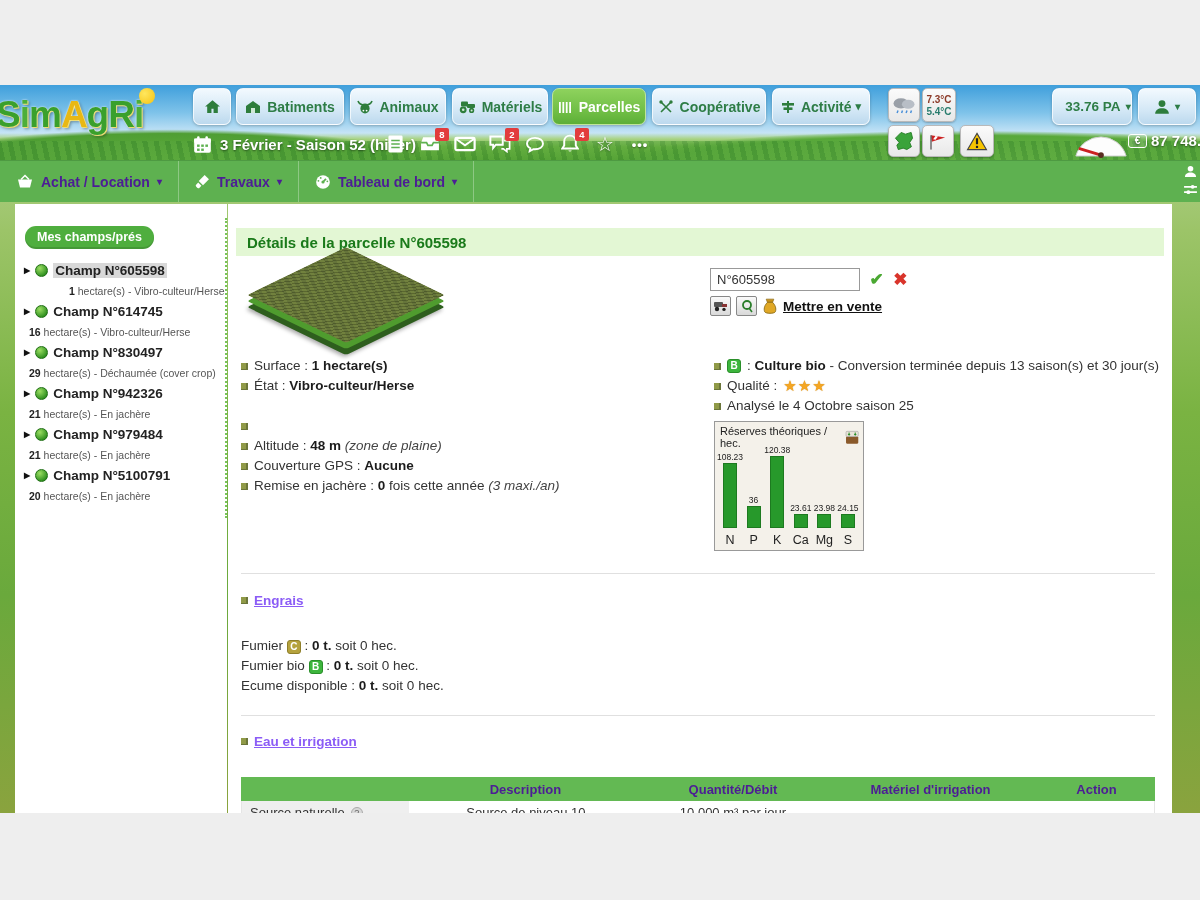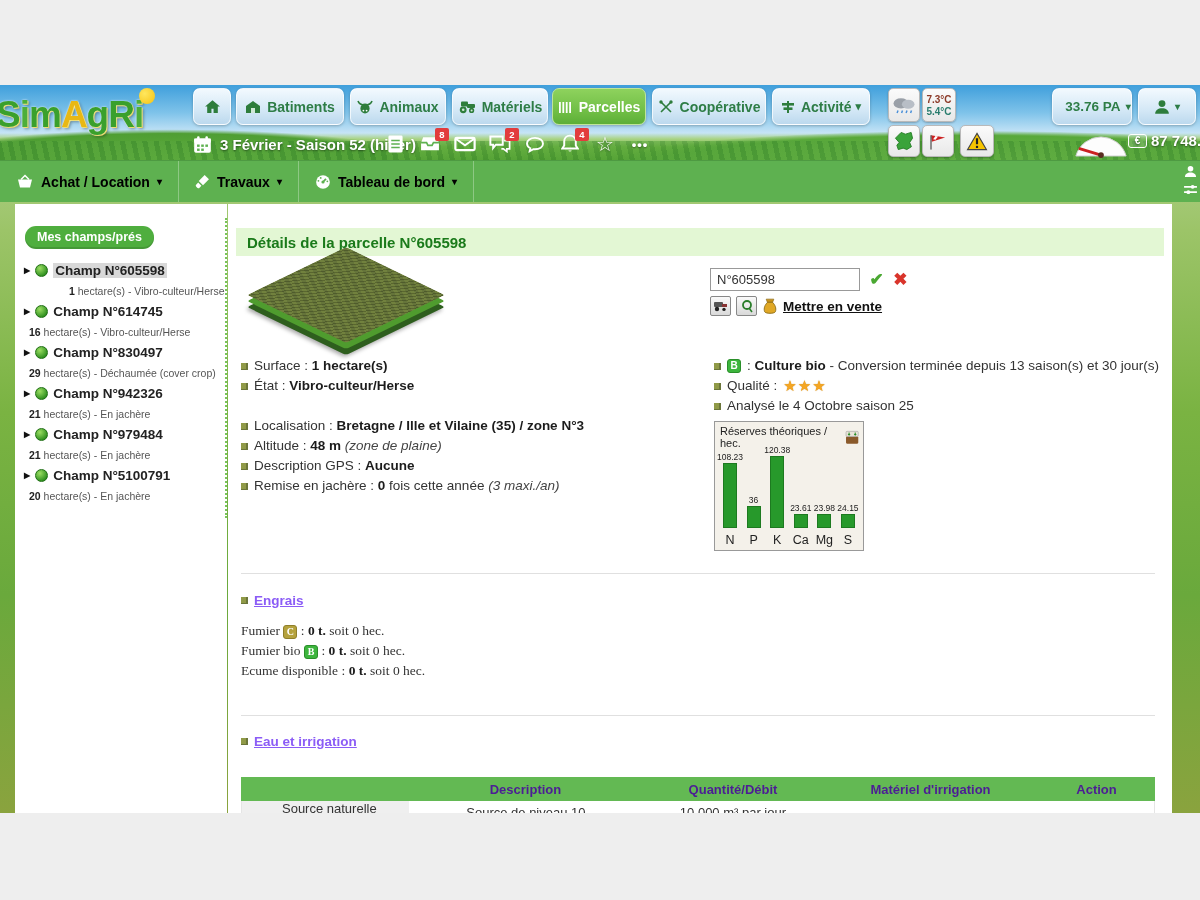--- a/index.html
+++ b/index.html
@@ -55,21 +55,21 @@
           display:flex; align-items:center; justify-content:center; gap:5px; color:#2e7d46; font-weight:bold; font-size:13.5px; cursor:pointer; }
   .money { position:absolute; left:1128px; top:47px; display:flex; align-items:center; gap:4px; color:#fff;
            font-weight:bold; font-size:15px; text-shadow:0 1px 2px rgba(0,0,0,.5); white-space:nowrap; }
   .euroicon { width:19px; height:14px; border:1.5px solid #fff; border-radius:3px; font-size:10px; font-weight:bold;
               color:#fff; display:flex; align-items:center; justify-content:center; background:rgba(255,255,255,.15); }
   .gauge { position:absolute; left:1072px; top:40px; }
 
   
   .menubar { position:absolute; left:0; top:75px; width:1200px; height:42px; background:#5eb150;
              border-top:1px solid #4e9a42; display:flex; align-items:stretch; }
-  .mitem { display:flex; align-items:center; gap:7px; padding:0 16px; color:#000000; font-weight:bold; font-size:14px;
+  .mitem { display:flex; align-items:center; gap:7px; padding:0 16px; color:#4c1d95; font-weight:bold; font-size:14px;
            border-right:1px solid rgba(255,255,255,.30); cursor:pointer; }
   .mitem .caret { font-size:10px; }
   .mb-right { position:absolute; right:2px; top:4px; width:16px; display:flex; flex-direction:column; gap:5px; align-items:center; }
 
   
   .sidebar { position:absolute; left:15px; top:119px; width:212px; height:609px; background:#fff; }
   .sidedots { position:absolute; right:0px; top:14px; height:300px; border-left:2px dotted #79c35b; }
   .sb-pill { position:absolute; left:10px; top:22px; background:#4fae3e; color:#fff; font-weight:bold; font-size:12.5px;
              padding:4px 12px 5px; border-radius:11px; box-shadow:inset 0 -2px 0 rgba(0,0,0,.12); }
   .sb-item-name { position:absolute; left:9px; display:flex; align-items:center; gap:5px; font-size:13.5px; font-weight:bold; color:#222; cursor:pointer; }
@@ -125,32 +125,32 @@
   .bval { font-size:8.5px; color:#222; white-space:nowrap; margin-bottom:1px; }
   .bar { width:14px; background:#27992b; border:1px solid #1d7a20; }
   .bcats { position:absolute; left:5px; right:5px; bottom:3px; display:flex; justify-content:space-between; }
   .bcat { width:20px; text-align:center; font-size:12.5px; color:#222; }
 
   .hrline { position:absolute; left:13px; width:914px; height:1px; background:#e0e0e0; }
 
   .secthead { display:flex; align-items:center; gap:6px; font-size:13.5px; font-weight:bold; color:#8b5cf6; }
   .secthead u { text-decoration:underline; }
   .eng { position:absolute; left:13px; top:389px; }
-  .eng-lines { margin-top:13px; font-size:13.5px; color:#333; line-height:20px;font-family:Liberation Serif, serif; }
+  .eng-lines { margin-top:28px; font-size:13.5px; color:#333; line-height:20px; }
   .eng-lines b { color:#1c1c1c; }
   .eau { position:absolute; left:13px; top:530px; }
 
   
   .itable { position:absolute; left:13px; top:573px; width:914px; }
   .thead { display:flex; background:#63b953; height:24px; align-items:center; color:#4c1d95; font-weight:bold; font-size:13px; }
   .trow { display:flex; height:24px; align-items:center; font-size:13px; color:#333; border:1px solid #e5e5e5; border-top:none; }
   .c1{width:167px; padding-left:8px; display:flex; align-items:center; gap:6px;}
   .c2{width:235px; text-align:center;} .c3{width:180px; text-align:center;}
   .c4{width:215px; text-align:center;} .c5{width:117px; text-align:center;}
-  .trow .c1 { align-self:stretch; background:#efefef;flex-direction:column; }
+  .trow .c1 { align-self:stretch; background:#efefef; }
   .helpdot { width:12px; height:12px; border-radius:50%; background:#d8d8d8; border:1px solid #aaa; font-size:9px; color:#666;
              display:inline-flex; align-items:center; justify-content:center; }
 </style>
 </head>
 <body>
 
 <div class="screen">
   <div class="site">
 
     <div class="banner">
@@ -473,29 +473,28 @@
         <div class="irow">
             <span class="sq"></span>
             <span><span>Surface : </span><b>1 hectare(s)</b></span>
           </div>
         <div class="irow">
             <span class="sq"></span>
             <span><span>État : </span><b>Vibro-culteur/Herse</b></span>
           </div>
         <div class="irow gap-top">
             <span class="sq"></span>
-            <span><span>Localisation : </span><b>Bretagne / Ille et Vilaine (35) / zone N°3</b></span>
           </div>
         <div class="irow">
             <span class="sq"></span>
             <span><span>Altitude : </span><b>48 m</b><span> </span><i>(zone de plaine)</i></span>
           </div>
         <div class="irow">
             <span class="sq"></span>
-            <span><span>Description GPS : </span><b>Aucune</b></span>
+            <span><span>Couverture GPS : </span><b>Aucune</b></span>
           </div>
         <div class="irow">
             <span class="sq"></span>
             <span><span>Remise en jachère : </span><b>0</b><span> fois cette année </span><i>(3 maxi./an)</i></span>
           </div>
       </div>
 
       <div class="iright">
         <div class="irow">
           <span class="sq"></span>

